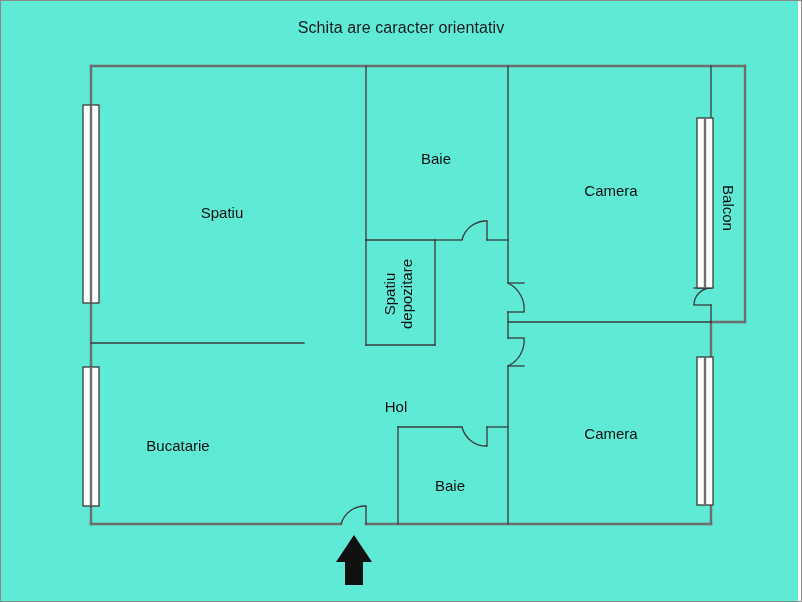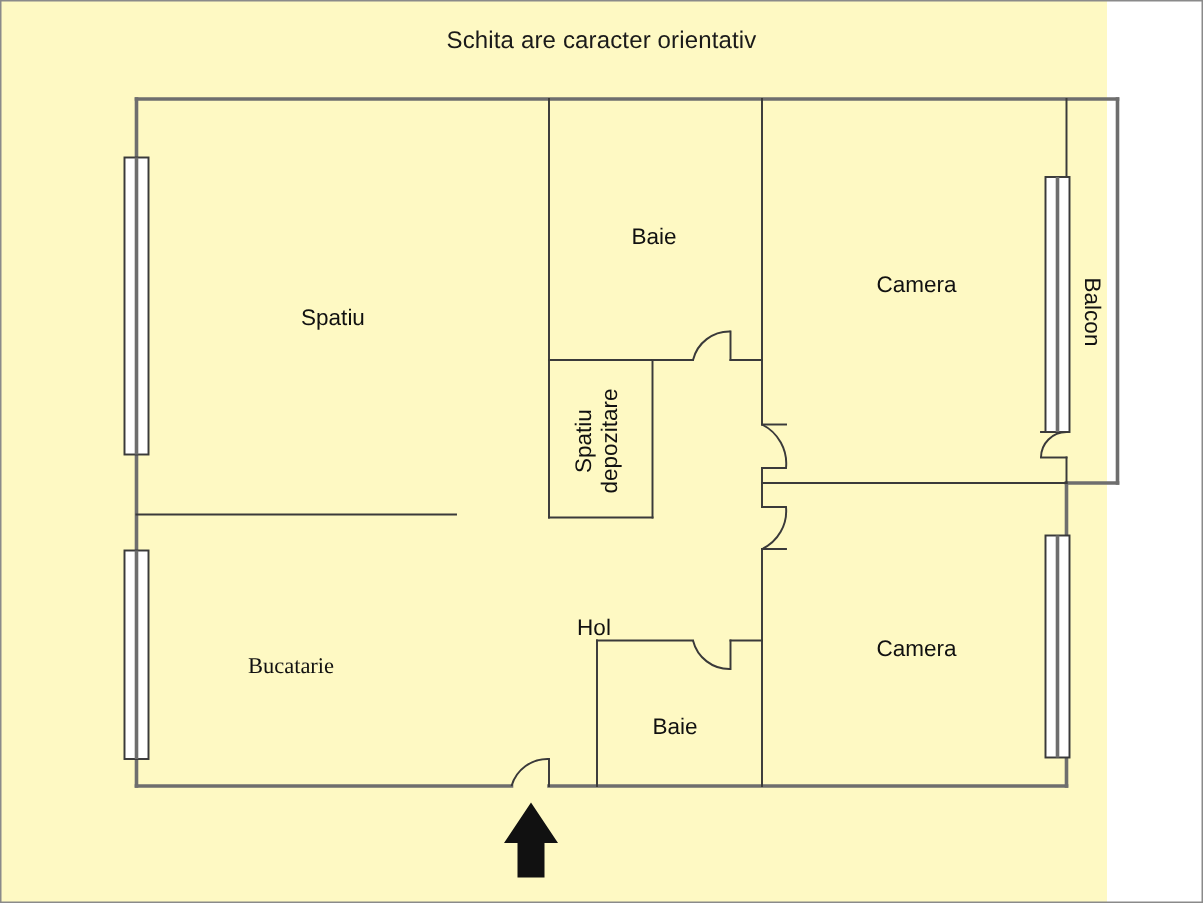--- a/index.html
+++ b/index.html
@@ -8,23 +8,23 @@
     background: #ffffff;
   }
   body {
     width: 802px;
     height: 602px;
     font-family: "Liberation Sans", sans-serif;
     overflow: hidden;
   }
   #floorplan-page {
     position: relative;
-    width: 738px;
+    width: 798px;
     height: 602px;
-    background: #fef9c3;
+    background: #5eead4;
     box-sizing: border-box;
   }
   #plan-frame {
     position: absolute;
     left: 0;
     top: 0;
     width: 802px;
     height: 602px;
     border: 1px solid #8a8a8a;
     box-sizing: border-box;
@@ -171,21 +171,21 @@
 
   <div class="room-label" style="left:611px; top:190px;">Camera</div>
 
   <div class="room-label rot-cw" style="left:728px; top:208px;">Balcon</div>
 
   <div class="room-label rot-ccw" style="left:398px; top:294px;">
     <span class="stack-line">Spatiu</span>
     <span class="stack-line">depozitare</span>
   </div>
 
-  <div class="room-label" style="left:396px; top:419px;text-align:center;">Hol</div>
+  <div class="room-label" style="left:396px; top:406px;text-align:center;">Hol</div>
 
-  <div class="room-label" style="left:194px; top:445px;font-family:Liberation Serif, serif;">Bucatarie</div>
+  <div class="room-label" style="left:178px; top:445px;">Bucatarie</div>
 
   <div class="room-label" style="left:450px; top:485px;">Baie</div>
 
   <div class="room-label" style="left:611px; top:433px;">Camera</div>
 
 </div>
 
 </body></html>

